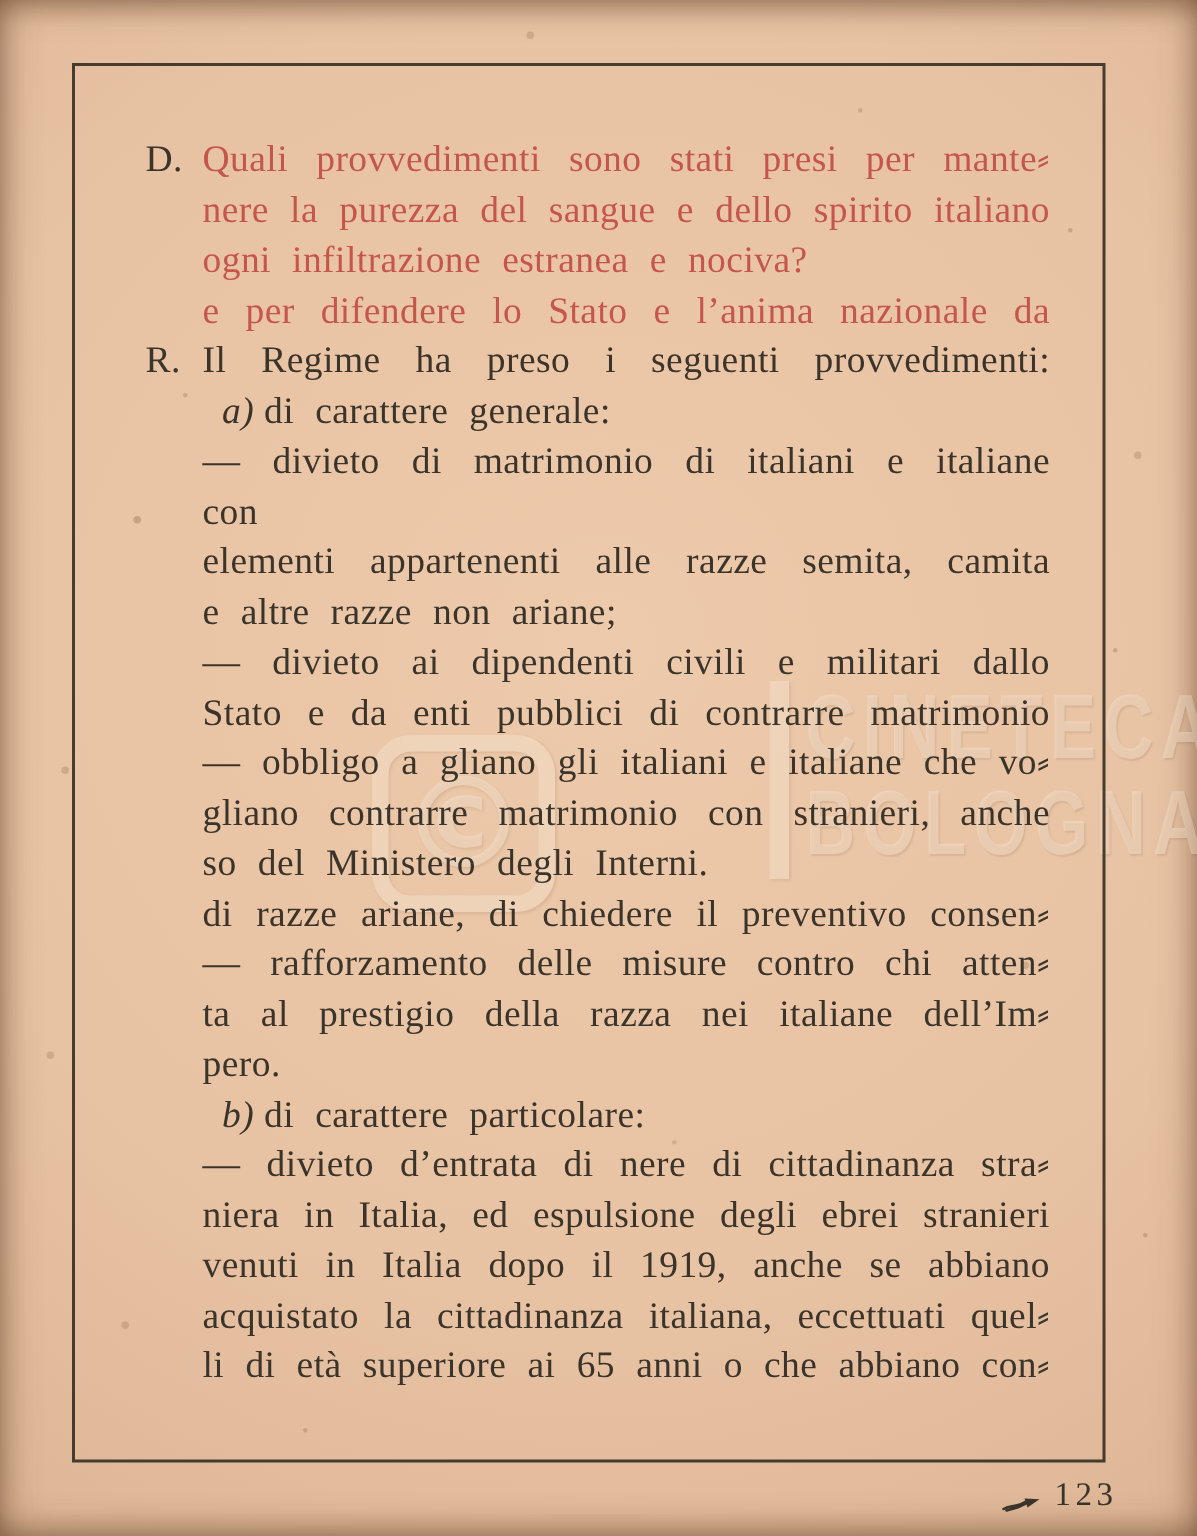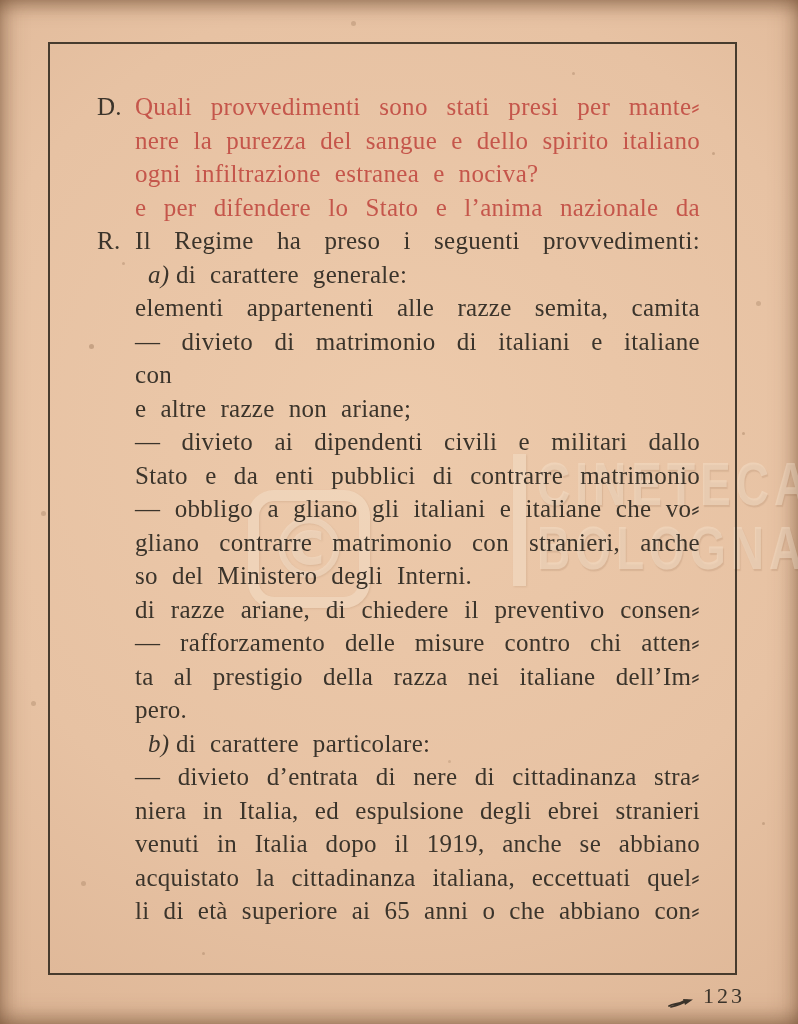--- a/index.html
+++ b/index.html
@@ -120,22 +120,22 @@
         <div class="line">ogni infiltrazione estranea e nociva?</div>
         <div class="line stretch">e per difendere lo Stato e l’anima nazionale da</div>
       </div>
       <div class="para">
         <div class="line stretch"><span class="hang">R.</span>Il Regime ha preso i seguenti provvedimenti:</div>
       </div>
       <div class="para indent">
         <div class="line" style="padding-left: 28px;"><span class="hang marker" style="left: 0px;">a)</span>di carattere generale:</div>
       </div>
       <div class="para">
+        <div class="line stretch">— divieto di matrimonio di italiani e italiane con</div>
         <div class="line stretch">elementi appartenenti alle razze semita, camita</div>
-        <div class="line stretch">— divieto di matrimonio di italiani e italiane con</div>
         <div class="line">e altre razze non ariane;</div>
       </div>
       <div class="para">
         <div class="line stretch">— divieto ai dipendenti civili e militari dallo</div>
         <div class="line stretch">Stato e da enti pubblici di contrarre matrimonio</div>
       </div>
       <div class="para">
         <div class="line stretch">— obbligo a gliano gli italiani e italiane che vo⸗</div>
         <div class="line stretch">gliano contrarre matrimonio con stranieri, anche</div>
         <div class="line">so del Ministero degli Interni.</div>

